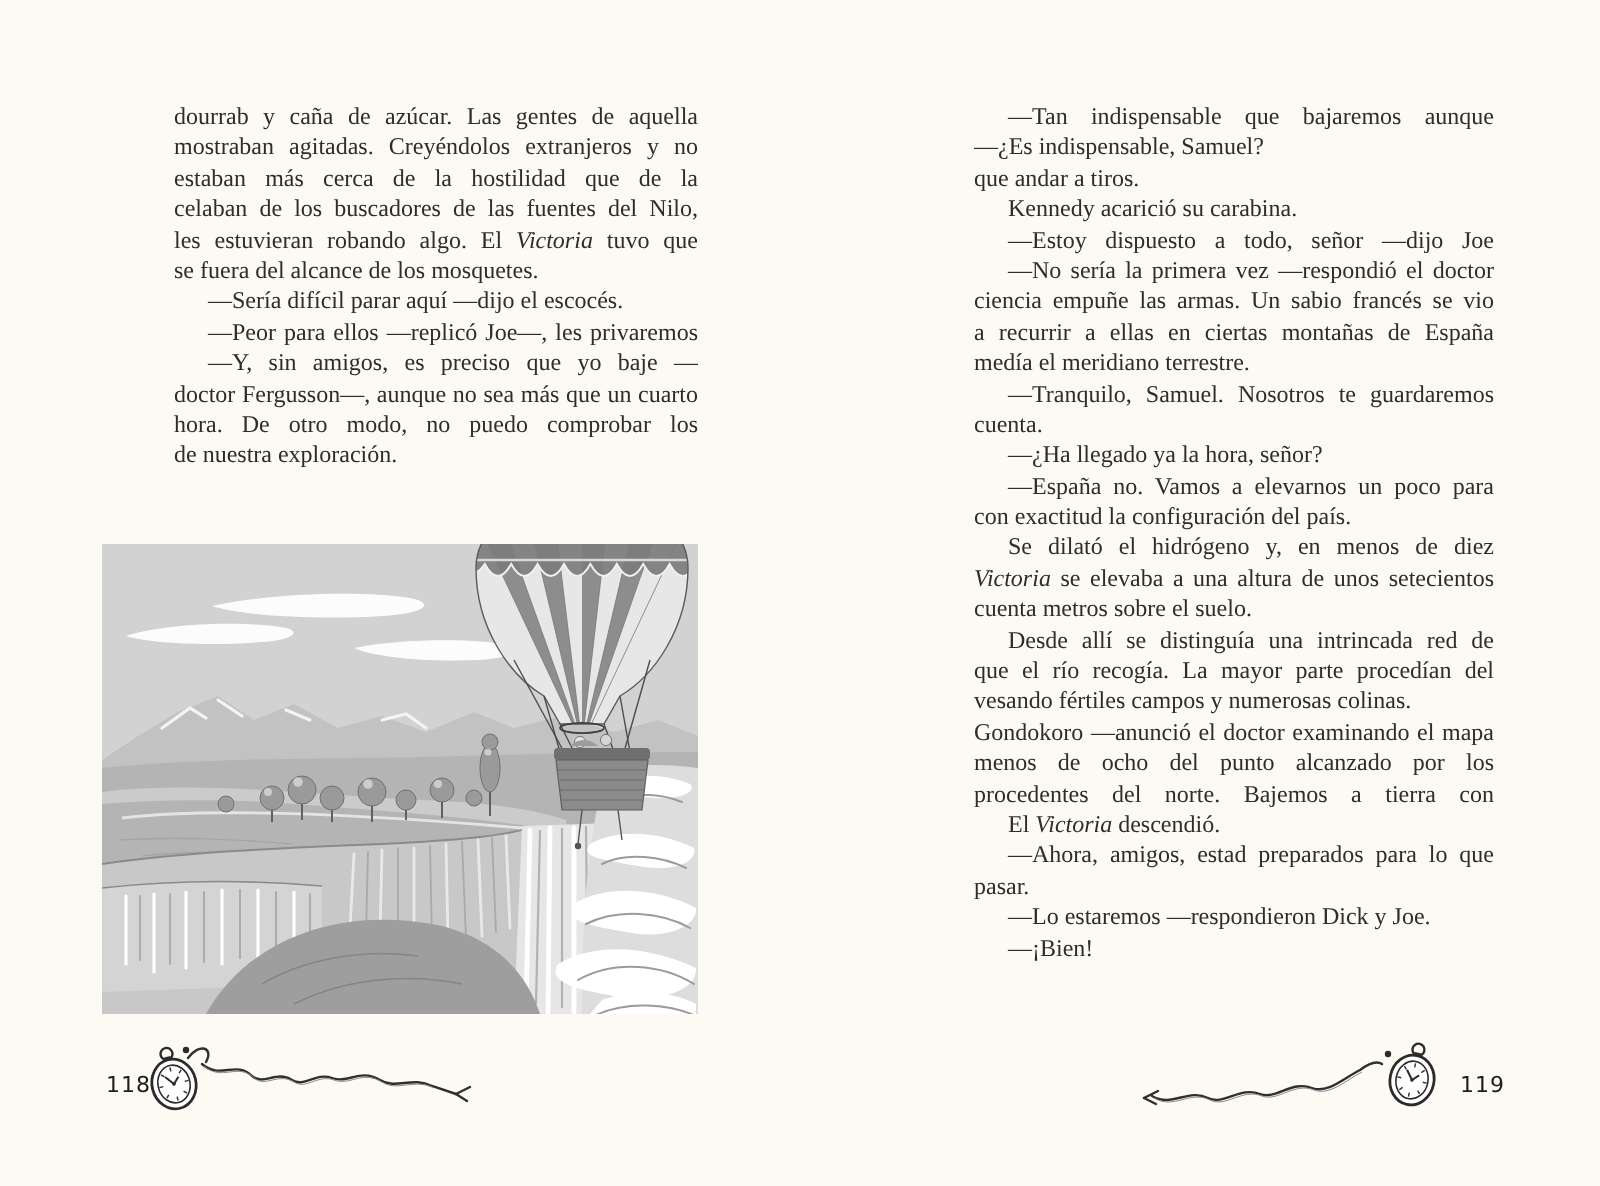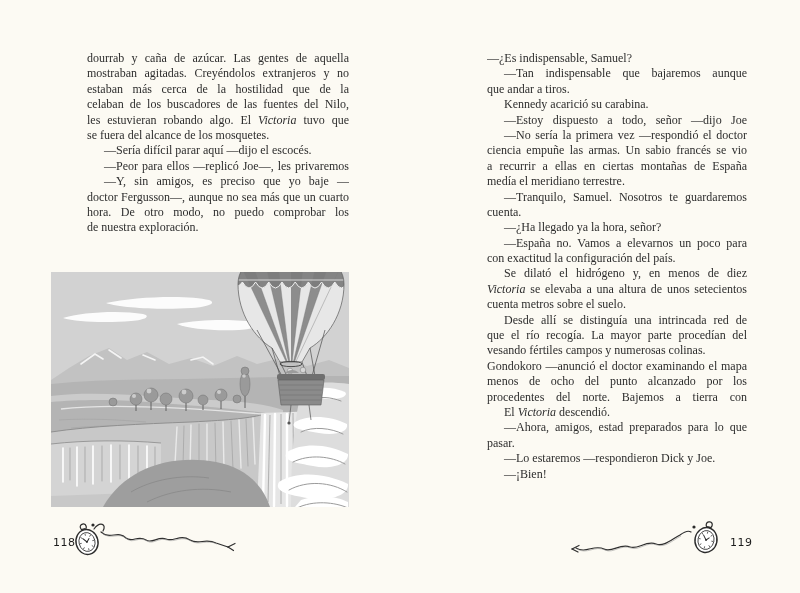--- a/index.html
+++ b/index.html
@@ -45,22 +45,22 @@
       <div class="line end">se fuera del alcance de los mosquetes.</div>
       <div class="line indent end">—Sería difícil parar aquí —dijo el escocés.</div>
       <div class="line indent">—Peor para ellos —replicó Joe—, les privaremos del en-</div>
       <div class="line indent">—Y, sin amigos, es preciso que yo baje —respondió el</div>
       <div class="line">doctor Fergusson—, aunque no sea más que un cuarto de</div>
       <div class="line">hora. De otro modo, no puedo comprobar los resultados</div>
       <div class="line end">de nuestra exploración.</div>
     </div>
 
   <div id="col-right" class="textcol">
+      <div class="line indent">—Tan indispensable que bajaremos aunque tengamos</div>
       <div class="line end">—¿Es indispensable, Samuel?</div>
-      <div class="line indent">—Tan indispensable que bajaremos aunque tengamos</div>
       <div class="line end">que andar a tiros.</div>
       <div class="line indent end">Kennedy acarició su carabina.</div>
       <div class="line indent">—Estoy dispuesto a todo, señor —dijo Joe aprestándose</div>
       <div class="line indent">—No sería la primera vez —respondió el doctor— que la</div>
       <div class="line">ciencia empuñe las armas. Un sabio francés se vio obligado</div>
       <div class="line">a recurrir a ellas en ciertas montañas de España cuando</div>
       <div class="line end">medía el meridiano terrestre.</div>
       <div class="line indent">—Tranquilo, Samuel. Nosotros te guardaremos las es-</div>
       <div class="line end">cuenta.</div>
       <div class="line indent end">—¿Ha llegado ya la hora, señor?</div>

